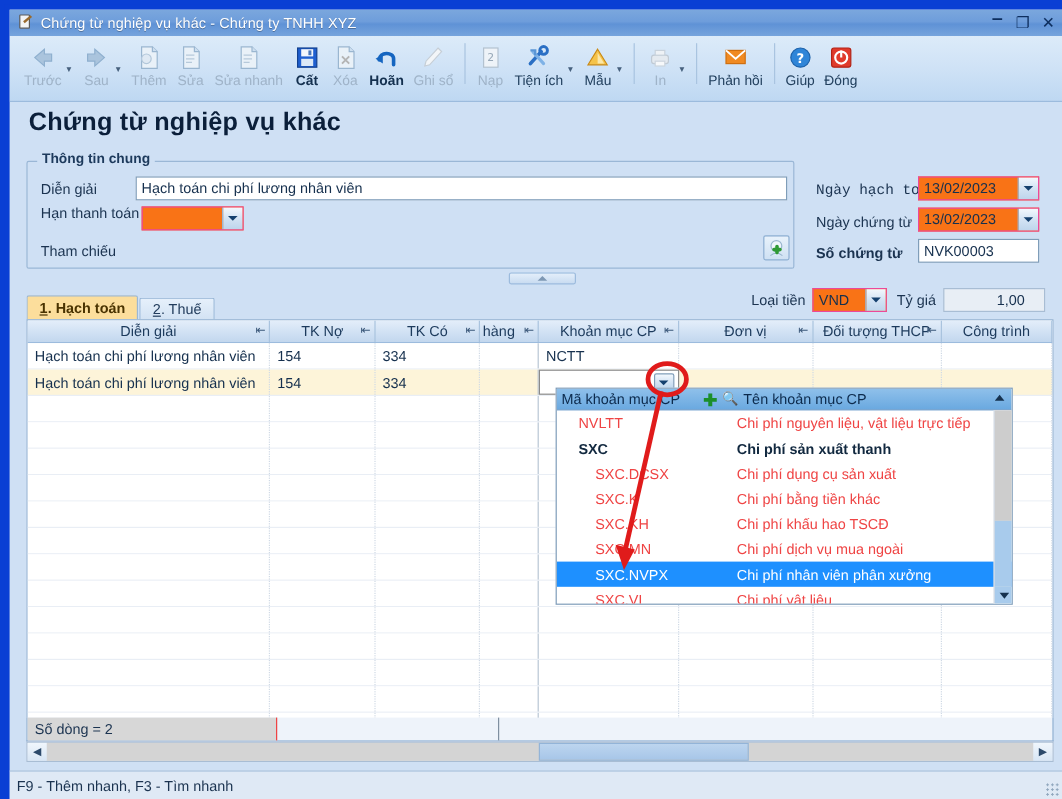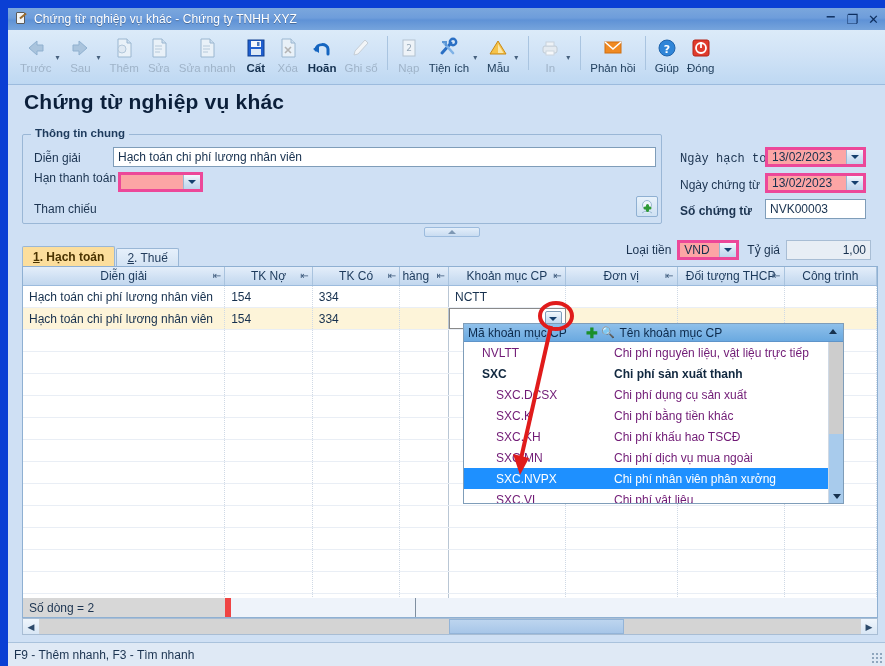--- a/index.html
+++ b/index.html
@@ -114,22 +114,22 @@
   .inp {
     position: absolute;
     background: #ffffff;
     border: 1px solid #7f9db9;
     font-size: 12px; color: #16304e;
     padding: 1px 4px;
     font-family: "Liberation Sans", sans-serif;
     line-height: 16px;
   }
   .combo {
-    position: absolute; background: #fca5a5;
-    border: 3px solid #ec4899;
+    position: absolute; background: #f97316;
+    border: 1px solid #ec4899;
     display: flex; align-items: center;
   }
   .combo .val { flex: 1; padding-left: 4px; font-size: 12px; color: #16304e; }
   .combo .btn {
     width: 17px; align-self: stretch;
     background: linear-gradient(to bottom,#f3f8fd,#d3e3f4 50%,#bed5ec);
     border-left: 1px solid #9bb7d4;
     display: flex; align-items: center; justify-content: center;
   }
   .arrow-dn {
@@ -223,21 +223,21 @@
     display: flex; align-items: center; justify-content: center;
   }
 
   
   .grid-foot {
     position: absolute; left: 14px; top: 590px; width: 856px; height: 20px;
     display: flex; border: 1px solid #8fb0d2; border-top: none;
     background: #eef3fa;
   }
   .gf1 {
-    width: 208px; background: #d7d7d7; border-right: 6px solid #ef4444;
+    width: 208px; background: #d7d7d7; border-right: 1px solid #ef4444;
     display: flex; align-items: center; padding-left: 6px;
     font-size: 12px; color: #1b3350;
   }
   .gf2 { width: 185px; border-right: 1px solid #7f8fa0; }
   .gf3 { flex: 1; }
 
   .hscroll {
     position: absolute; left: 14px; top: 610px; width: 856px; height: 17px;
     background: #dfe7ef; border: 1px solid #a8bdd4;
     display: flex; align-items: center;
@@ -284,21 +284,21 @@
   .pop-head .c2 { display: flex; align-items: center; gap: 4px; padding-left: 4px; }
   .pop-head .up {
     position: absolute; right: 6px; top: 5px;
     width: 0; height: 0;
     border-left: 4px solid transparent; border-right: 4px solid transparent;
     border-bottom: 5px solid #16324f;
   }
   .pop-body { position: absolute; left: 0; top: 18px; width: 381px; height: 162px; }
   .pop-row {
     display: flex; height: 21px; align-items: center;
-    font-size: 12px; color: #701a75;
+    font-size: 12px; color: #ef4444;
   }
   .pop-row .code { width: 150px; }
   .pop-row .name { flex: 1; }
   .pop-row.lvl1 .code { padding-left: 18px; }
   .pop-row.lvl2 .code { padding-left: 32px; }
   .pop-row.bold { font-weight: bold; color: #11283f; }
   .pop-row.sel { background: #1e90ff; color: #ffffff; }
   .pop-scroll {
     position: absolute; right: 0; top: 18px; width: 15px; height: 162px;
     background: #efefef; border-left: 1px solid #cfd9e5;
@@ -579,21 +579,21 @@
 
     <div class="cur-row">
       <div class="lbl">Loại tiền</div>
       <div class="combo" style="position:relative; width:62px; height:20px;">
         <div class="val">VND</div>
         <div class="btn">
             <div class="arrow-dn"></div>
           </div>
       </div>
       <div class="lbl" style="margin-left:8px;">Tỷ giá</div>
-      <div style="width:85px;height:20px;background:#e8eef5;border:1px solid #a8bdd4;display:flex;align-items:center;justify-content:flex-end;padding-right:4px;font-size:12px;color:#16304e;">1,00</div>
+      <div style="width:85px;height:20px;background:#e8eef5;border:1px solid #a8bdd4;display:flex;align-items:center;justify-content:flex-end;padding-right:16px;font-size:12px;color:#16304e;">1,00</div>
     </div>
 
     <div class="grid">
       <div class="grid-head">
         <div class="gh" style="width:208px">
             <span>Diễn giải</span>
             <span class="pinico">⇤</span>
           </div>
         <div class="gh" style="width:90px">
             <span>TK Nợ</span>

